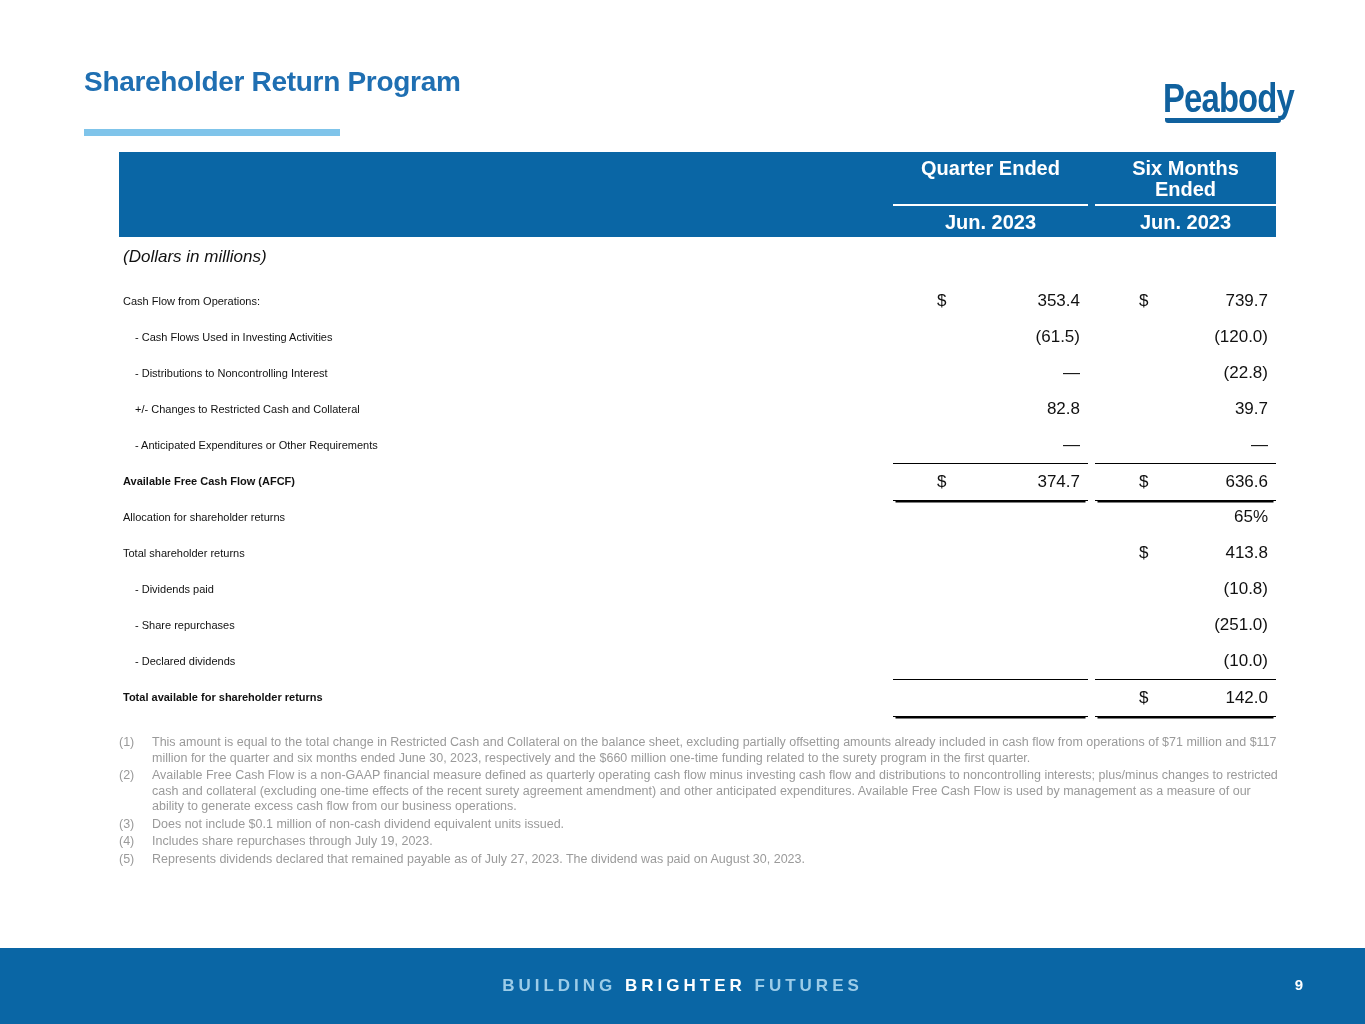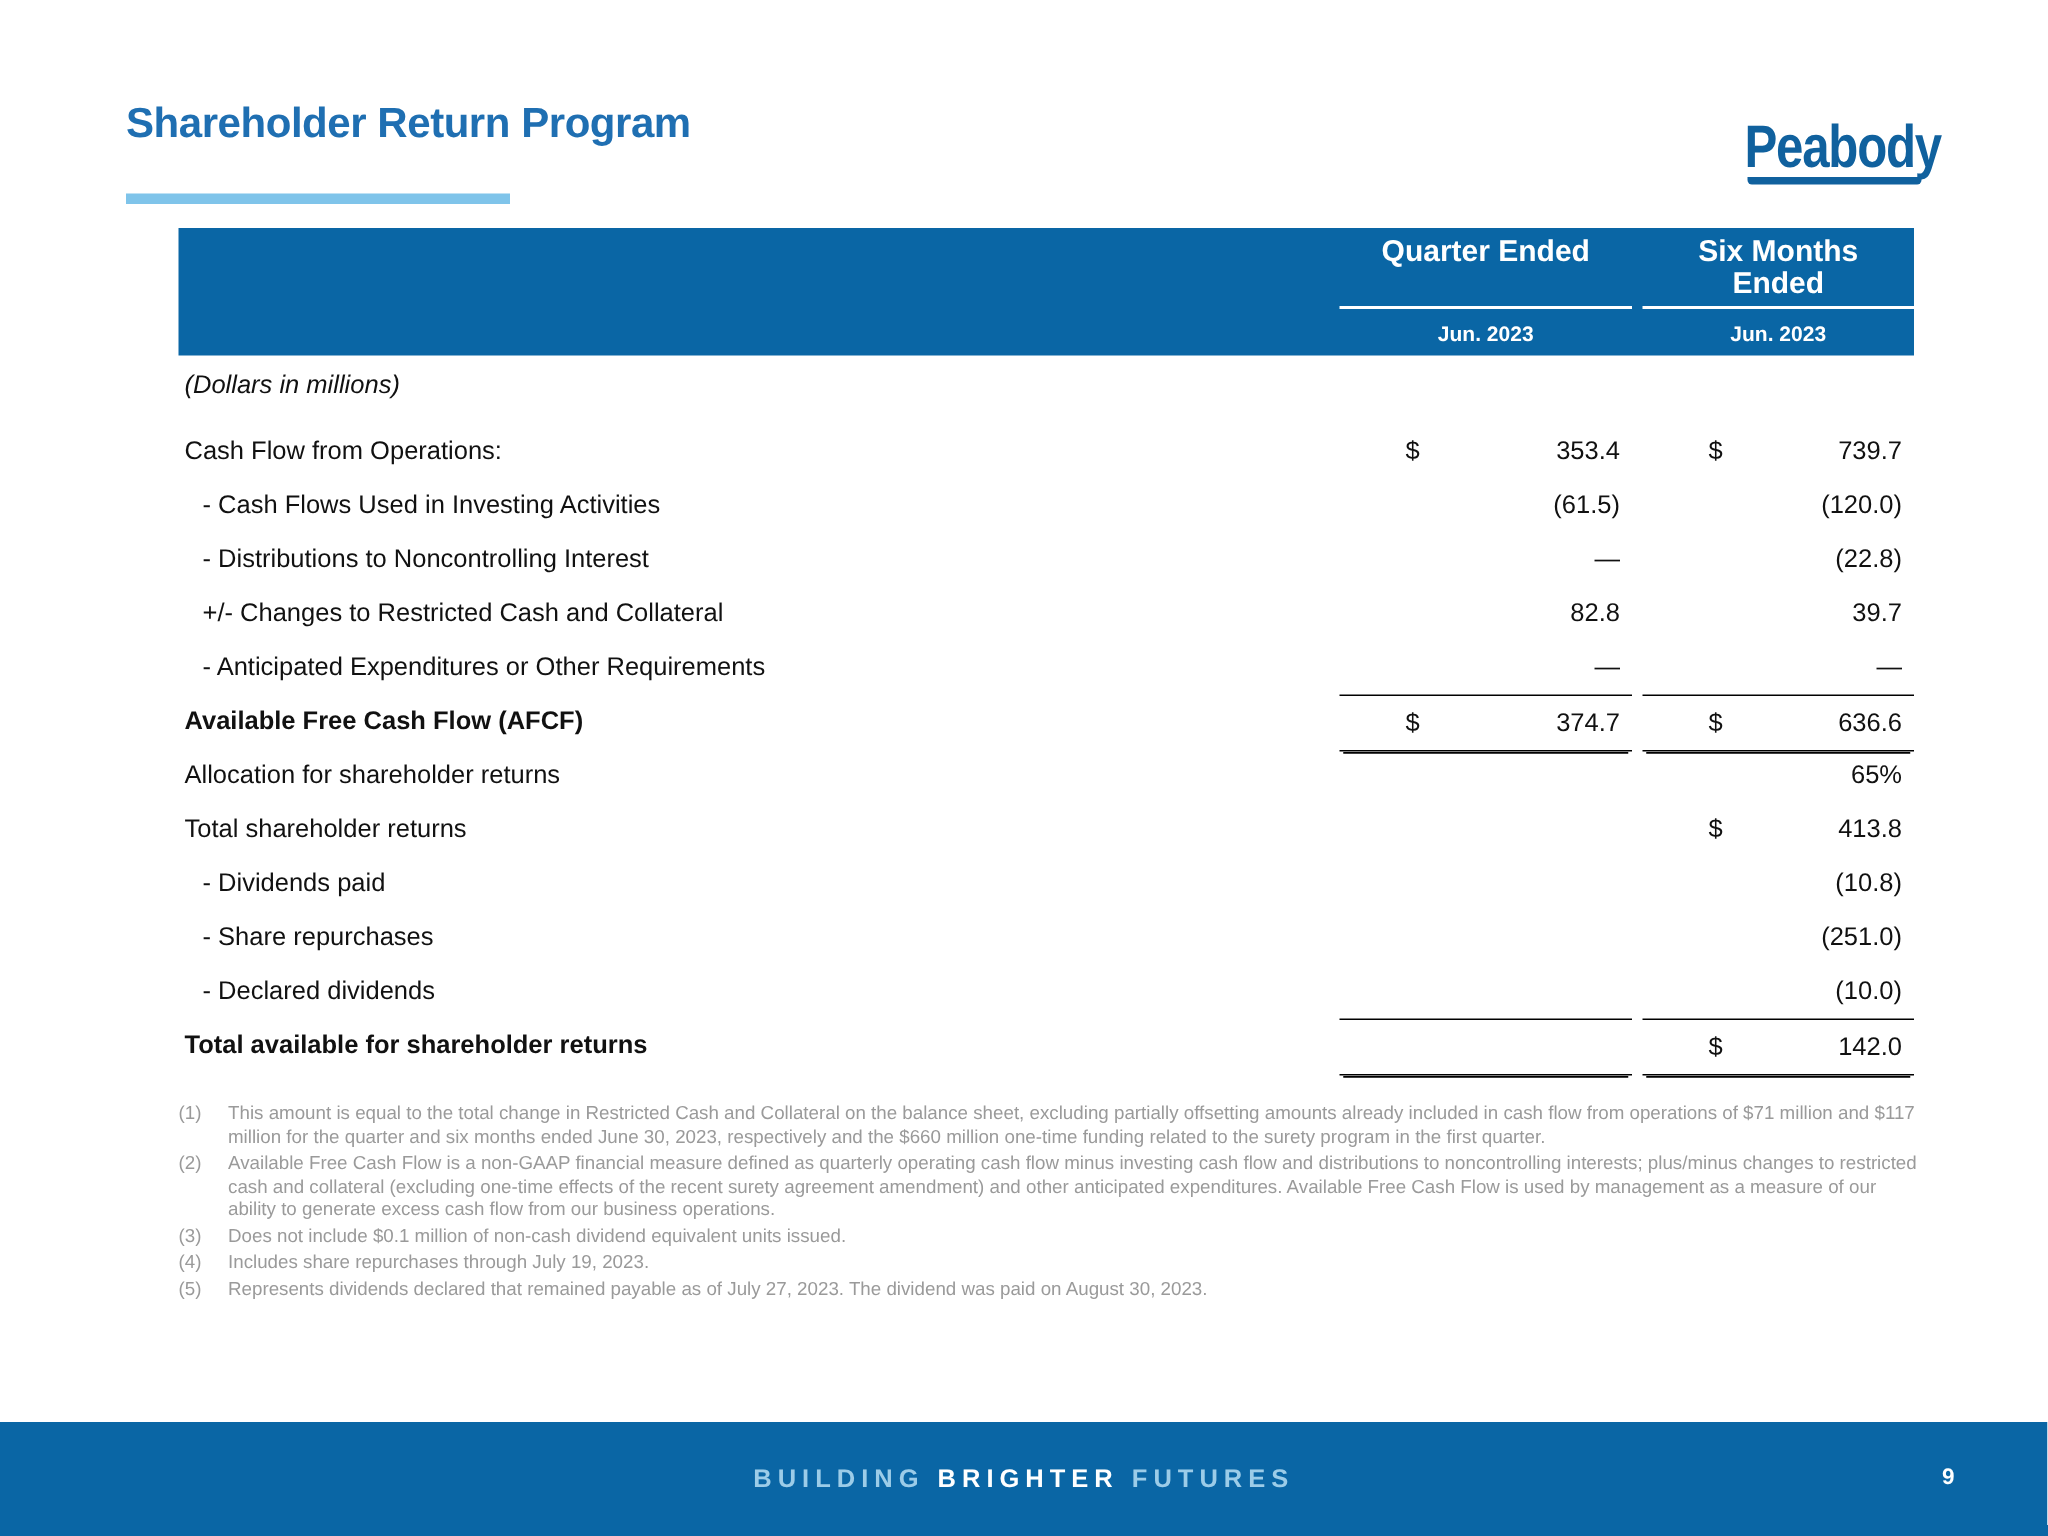--- a/index.html
+++ b/index.html
@@ -74,40 +74,40 @@
   .th-rule{
     position:absolute;top:52px;height:2px;background:#fff;
   }
   .th-rule1{left:774px;width:195px;}
   .th-rule2{left:976px;width:181px;}
 
   .th-date{
     position:absolute;top:56px;
     text-align:center;
     font-weight:bold;
-    font-size:14px;
+    font-size:20px;
     line-height:28px;
   }
   .th-date1{left:774px;width:195px;}
   .th-date2{left:976px;width:181px;}
 
   .units{
     position:absolute;left:4px;top:95px;
     font-size:17px;font-style:italic;color:#111;
   }
 
   
   .rows{position:absolute;left:0;top:131px;width:1157px;}
   .row{
     position:relative;
     height:36px;
   }
   .row .lbl{
     position:absolute;left:4px;top:0;
-    font-size:17px;line-height:36px;
+    font-size:11px;line-height:36px;
     white-space:nowrap;
     text-align:right;
   }
   .row .lbl.indent{left:16px;}
   .row .lbl.bold{font-weight:bold;}
 
   .cell{
     position:absolute;top:0;height:36px;
     font-size:17px;line-height:36px;
   }

